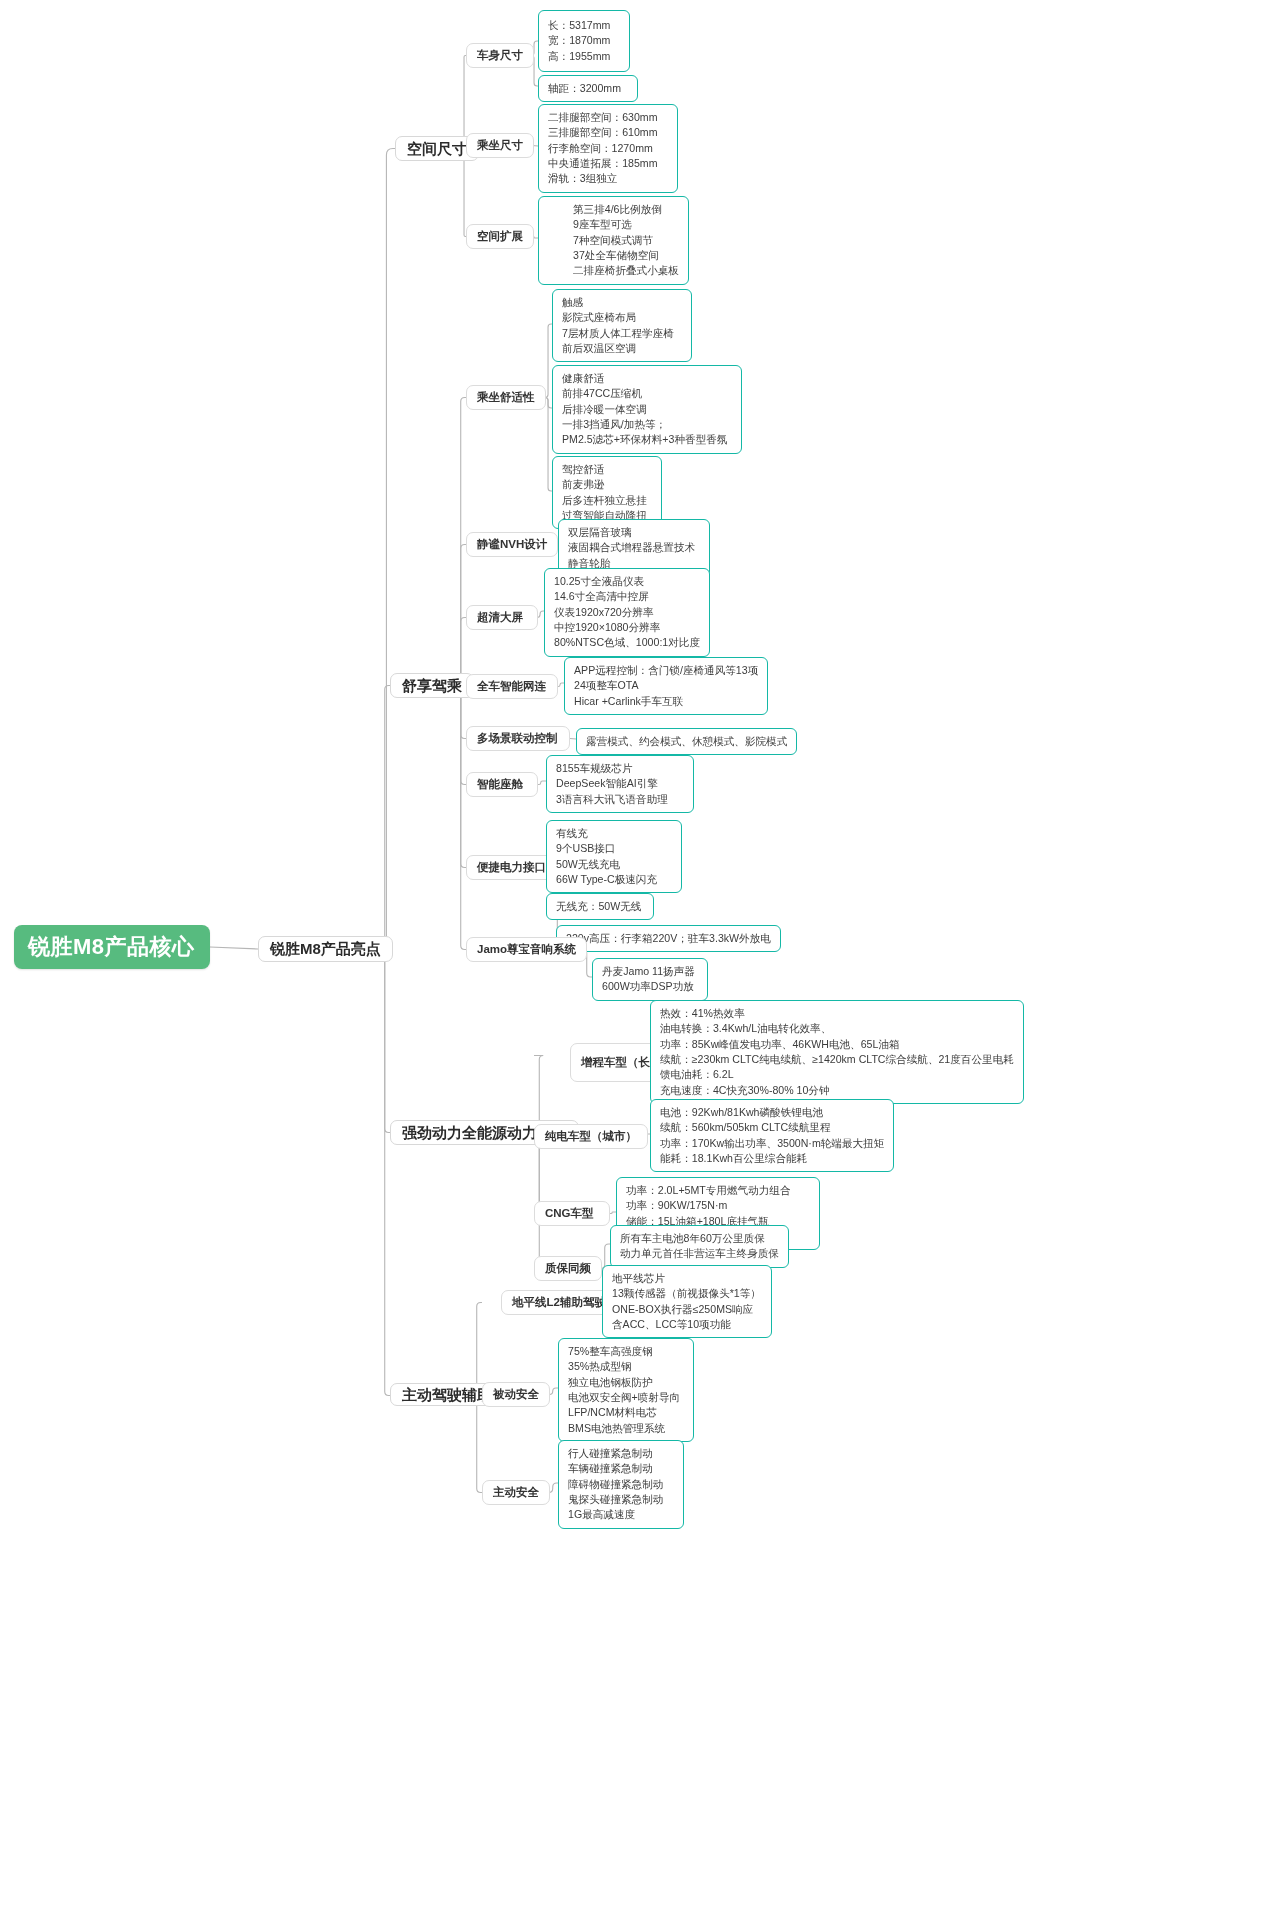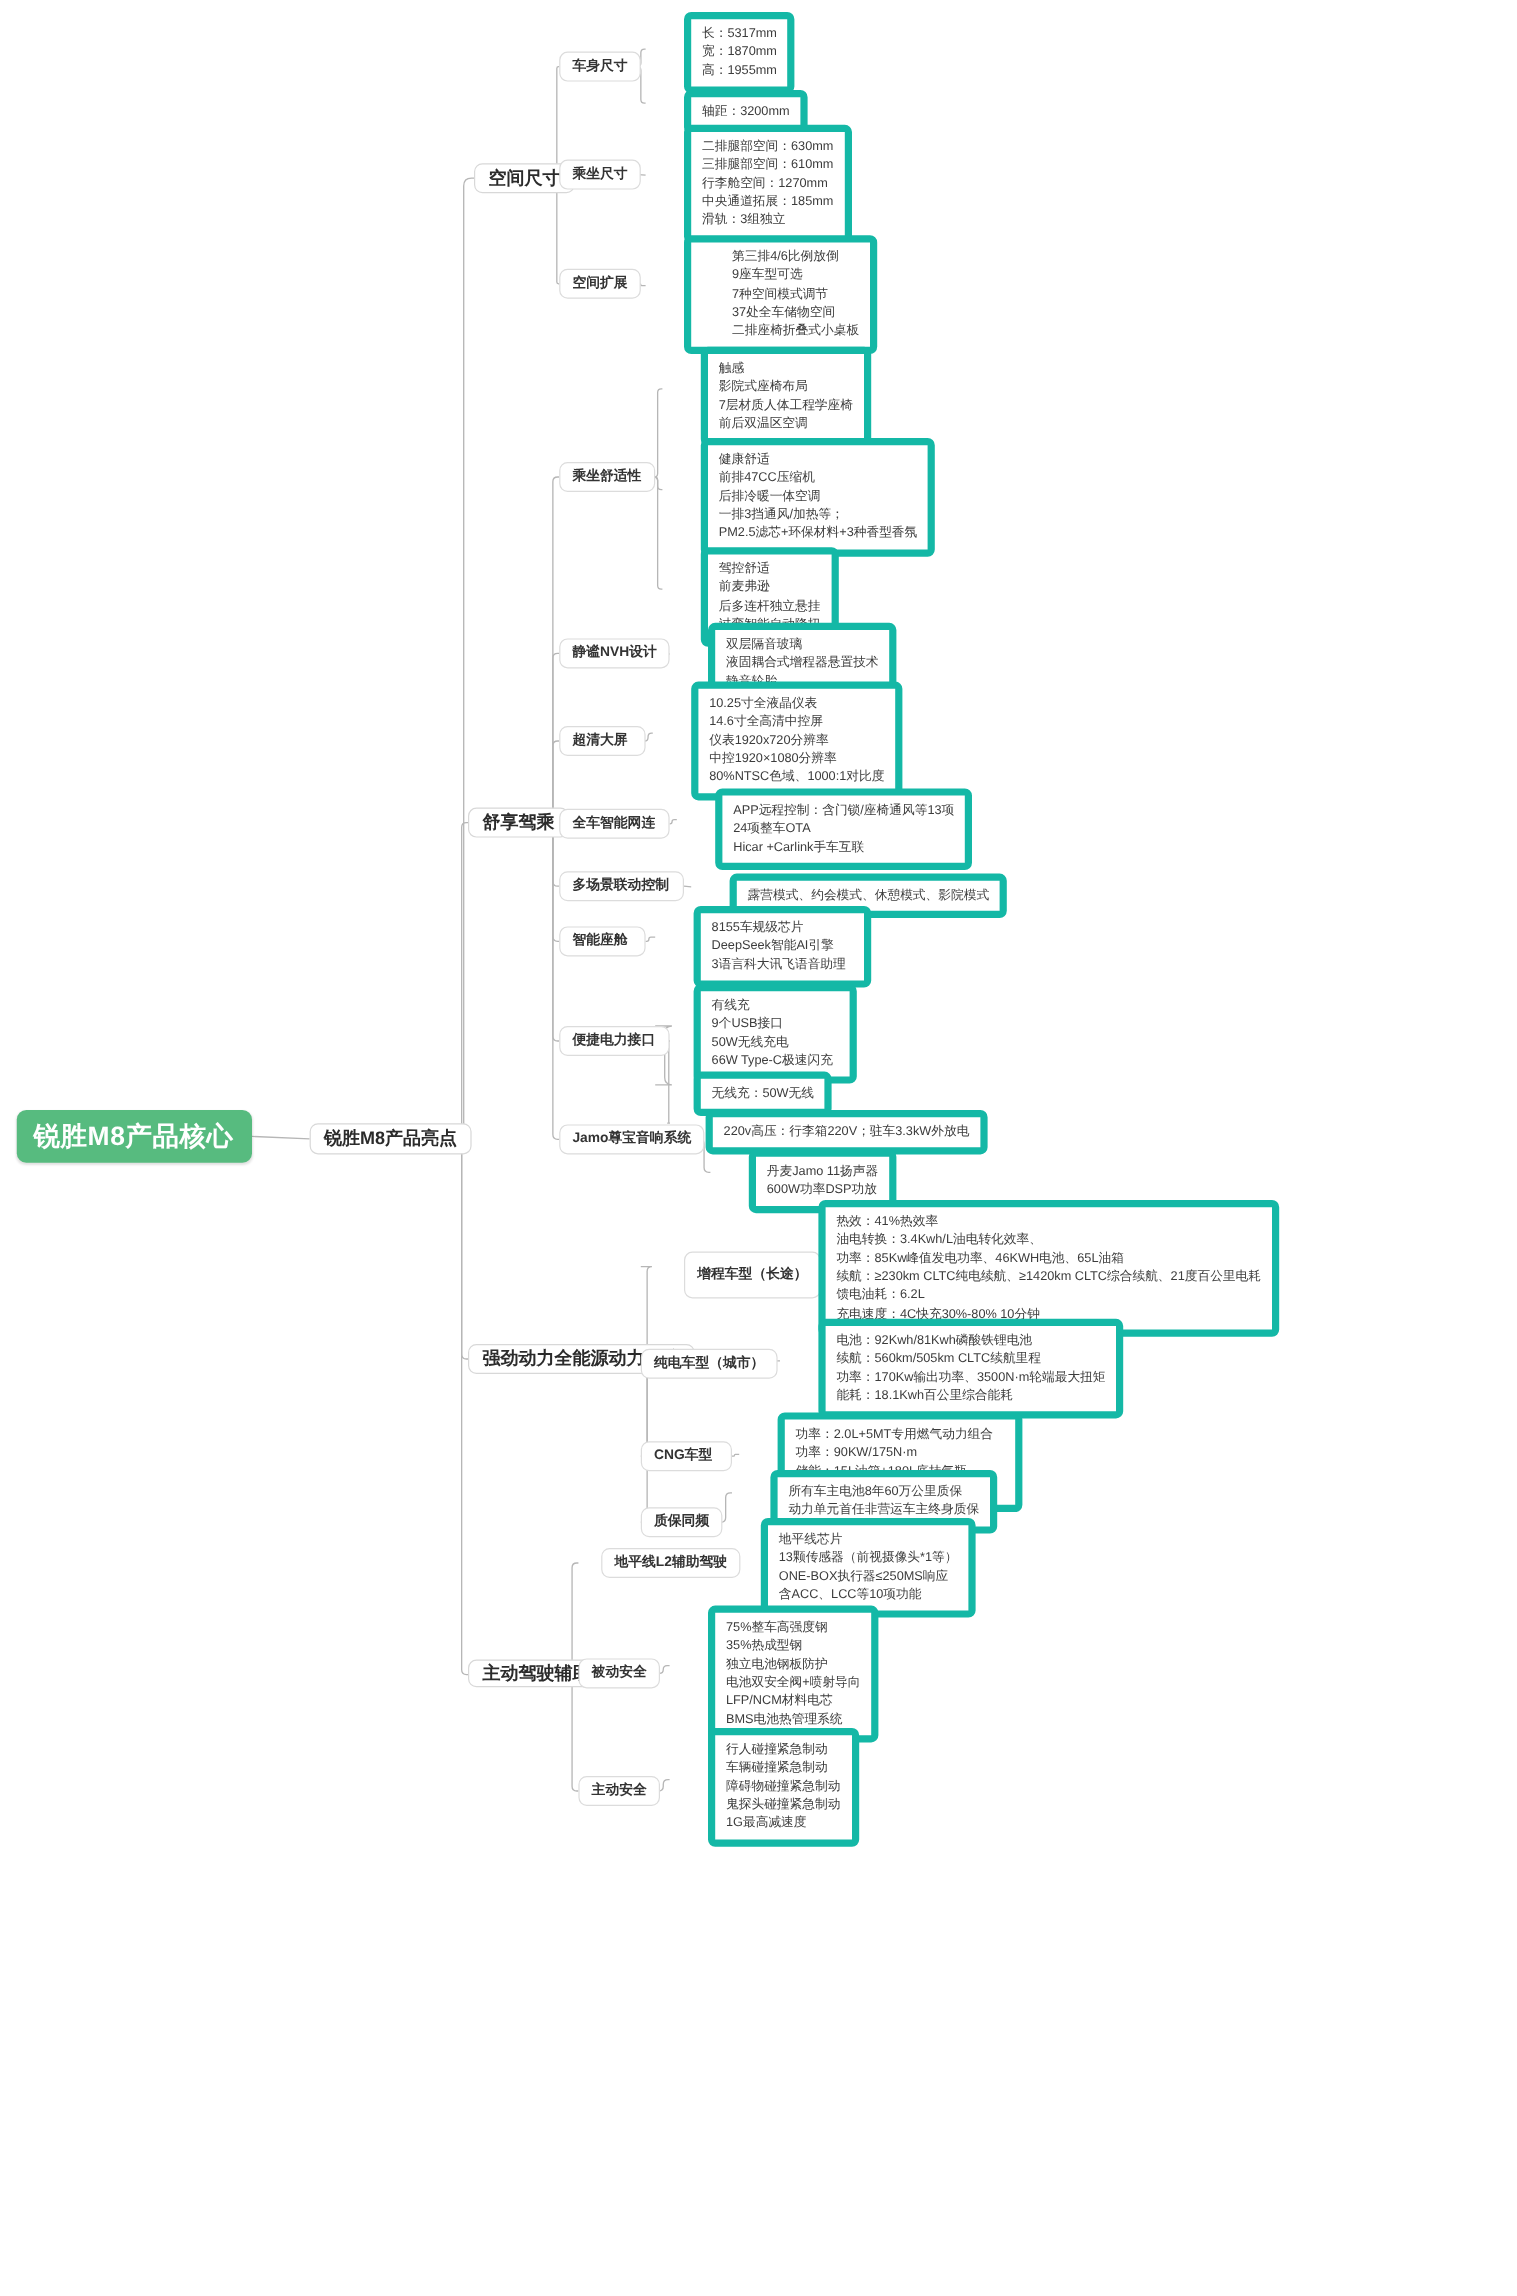--- a/index.html
+++ b/index.html
@@ -64,27 +64,26 @@
     border-radius: 7px;
     color: #333333;
     font-size: 11.5px;
     font-weight: 600;
     padding: 5px 10px;
   }
 
   
   .leaf {
     background: #ffffff;
-    border: 6px solid #14b8a6;
+    border: 1px solid #14b8a6;
     border-radius: 6px;
     color: #3c3c3c;
     font-size: 10.6px;
     padding: 5px 9px;
     line-height: 1.45;
-    margin-left: 32px;
   }
 </style>
 </head>
 <body>
 
 <div id="canvas">
   <svg class="links" id="links">
       <path d="M210,947 L258,949"></path>
       <path d="M382,949 L379.92,949 Q386.42,949 386.42,942.5 L386.42,155 Q386.42,148.5 392.92,148.5 L395,148.5"></path>
       <path d="M463,148.5 L462.52,148.5 Q464.02,148.5 464.02,147 L464.02,57 Q464.02,55.5 465.52,55.5 L466,55.5"></path>

